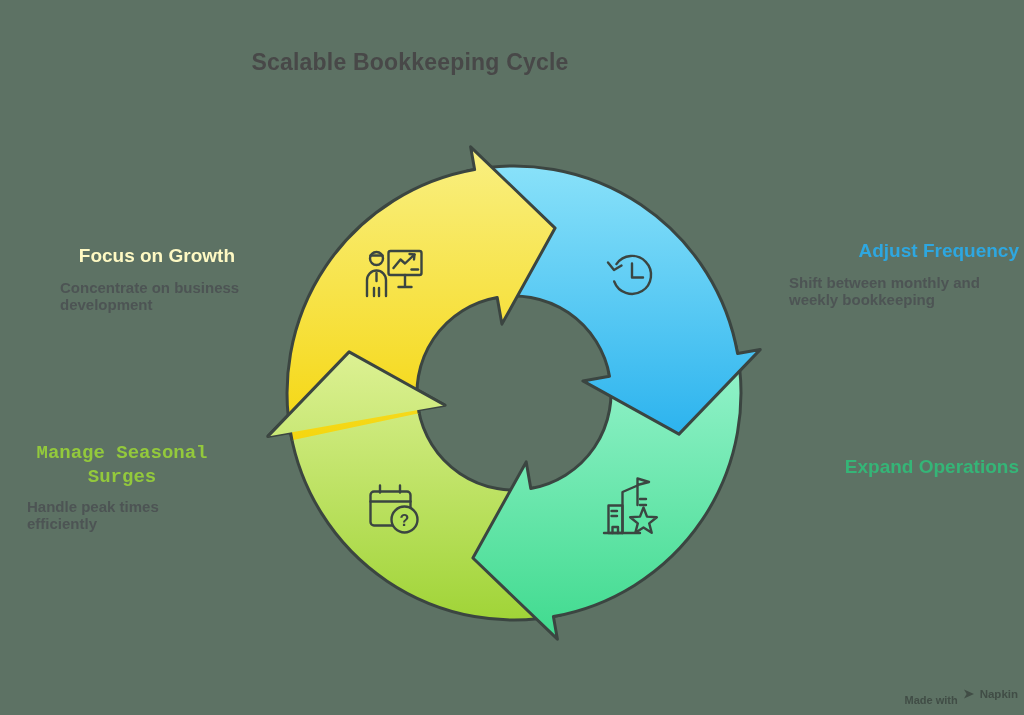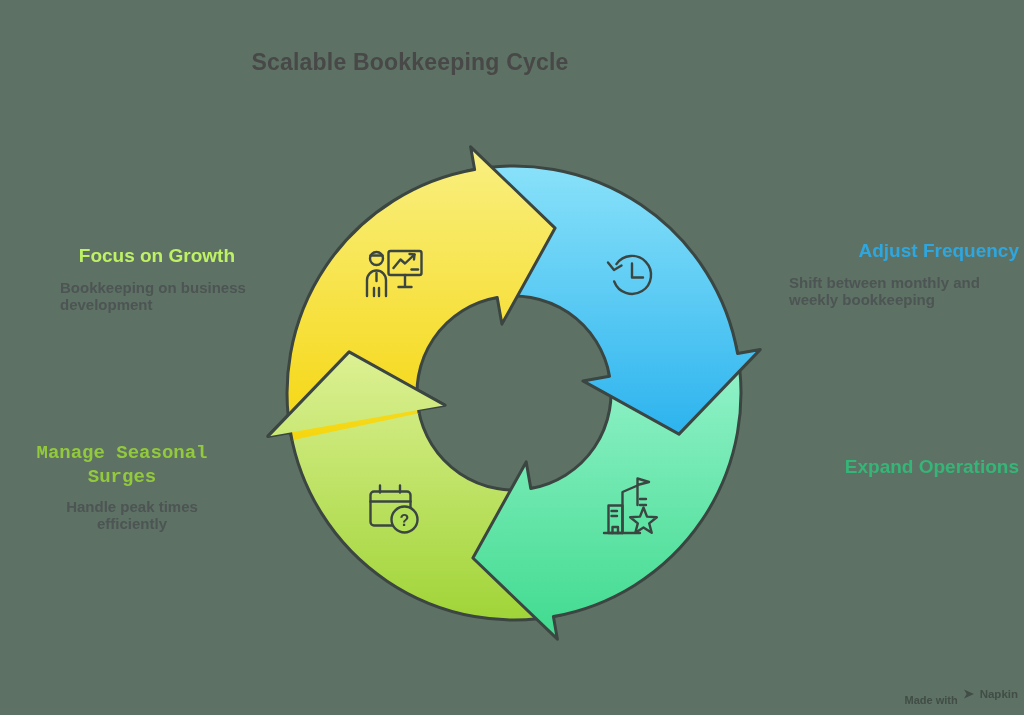--- a/index.html
+++ b/index.html
@@ -17,31 +17,31 @@
     letter-spacing:.2px;
   }
   .step-label{
     position:absolute;font-size:19px;font-weight:700;line-height:24px;
     white-space:pre-line;
   }
   .step-desc{
     position:absolute;font-size:15px;font-weight:600;line-height:17px;
     color:#4d5454;white-space:pre-line;
   }
-  .lbl-yellow{color:#bef264;}
+  .lbl-yellow{color:#fef9c3;}
   .lbl-blue{color:#2ea7e0;}
   .lbl-green{color:#35b577;}
   .lbl-lightgreen{color:#93c93c;}
 
   .pos-lt-label{right:789px;width:230px;top:244px;text-align:right;}
   .pos-lt-desc{left:60px;top:279px;width:190px;text-align:left;}
   .pos-rt-label{left:789px;top:239px;width:230px;text-align:right;}
   .pos-rt-desc{left:789px;top:274px;width:210px;text-align:left;}
   .pos-lb-label{right:787px;width:230px;top:441px;text-align:center;font-family:Liberation Mono, monospace;}
-  .pos-lb-desc{right:787px;width:210px;top:498px;text-align:center;}
+  .pos-lb-desc{right:787px;width:210px;top:498px;text-align:left;}
   .pos-rb-label{left:789px;top:455px;width:230px;text-align:right;}
   .pos-rb-desc{left:789px;top:489px;width:210px;text-align:left;}
 
   .watermark{
     position:absolute;right:6px;top:681px;display:flex;align-items:center;gap:5px;
     color:#414d46;font-size:11px;
   }
   .watermark .prefix{font-weight:600;margin-top:13px;}
   .watermark .brand{font-weight:700;font-size:11.5px;text-align:center;}
 </style>
@@ -117,21 +117,21 @@
         <path d="M 622.5 533 V 492 L 637.5 485.5 V 505"></path>
         <path d="M 637.5 485.5 V 478.5 L 649 482 L 637.5 485"></path>
         <path d="M 640 499 H 646 M 640 505 H 646"></path>
         <path d="M 656.8 517.2 L 647.0 516.6 L 643.5 507.5 L 640.0 516.6 L 630.2 517.2
                  L 637.8 523.4 L 635.3 532.8 L 643.5 527.5 L 651.7 532.8 L 649.2 523.4 Z" fill="#5fe4a5"></path>
       </g>
     </g>
   </svg>
 
   <div class="step-label lbl-yellow pos-lt-label">Focus on Growth</div>
-  <div class="step-desc pos-lt-desc">Bookkeeping on business
+  <div class="step-desc pos-lt-desc">Concentrate on business
 development</div>
 
   <div class="step-label lbl-blue pos-rt-label">Adjust Frequency</div>
   <div class="step-desc pos-rt-desc">Shift between monthly and
 weekly bookkeeping</div>
 
   <div class="step-label lbl-green pos-rb-label">Expand Operations</div>
 
   <div class="step-label lbl-lightgreen pos-lb-label">Manage Seasonal
 Surges</div>

